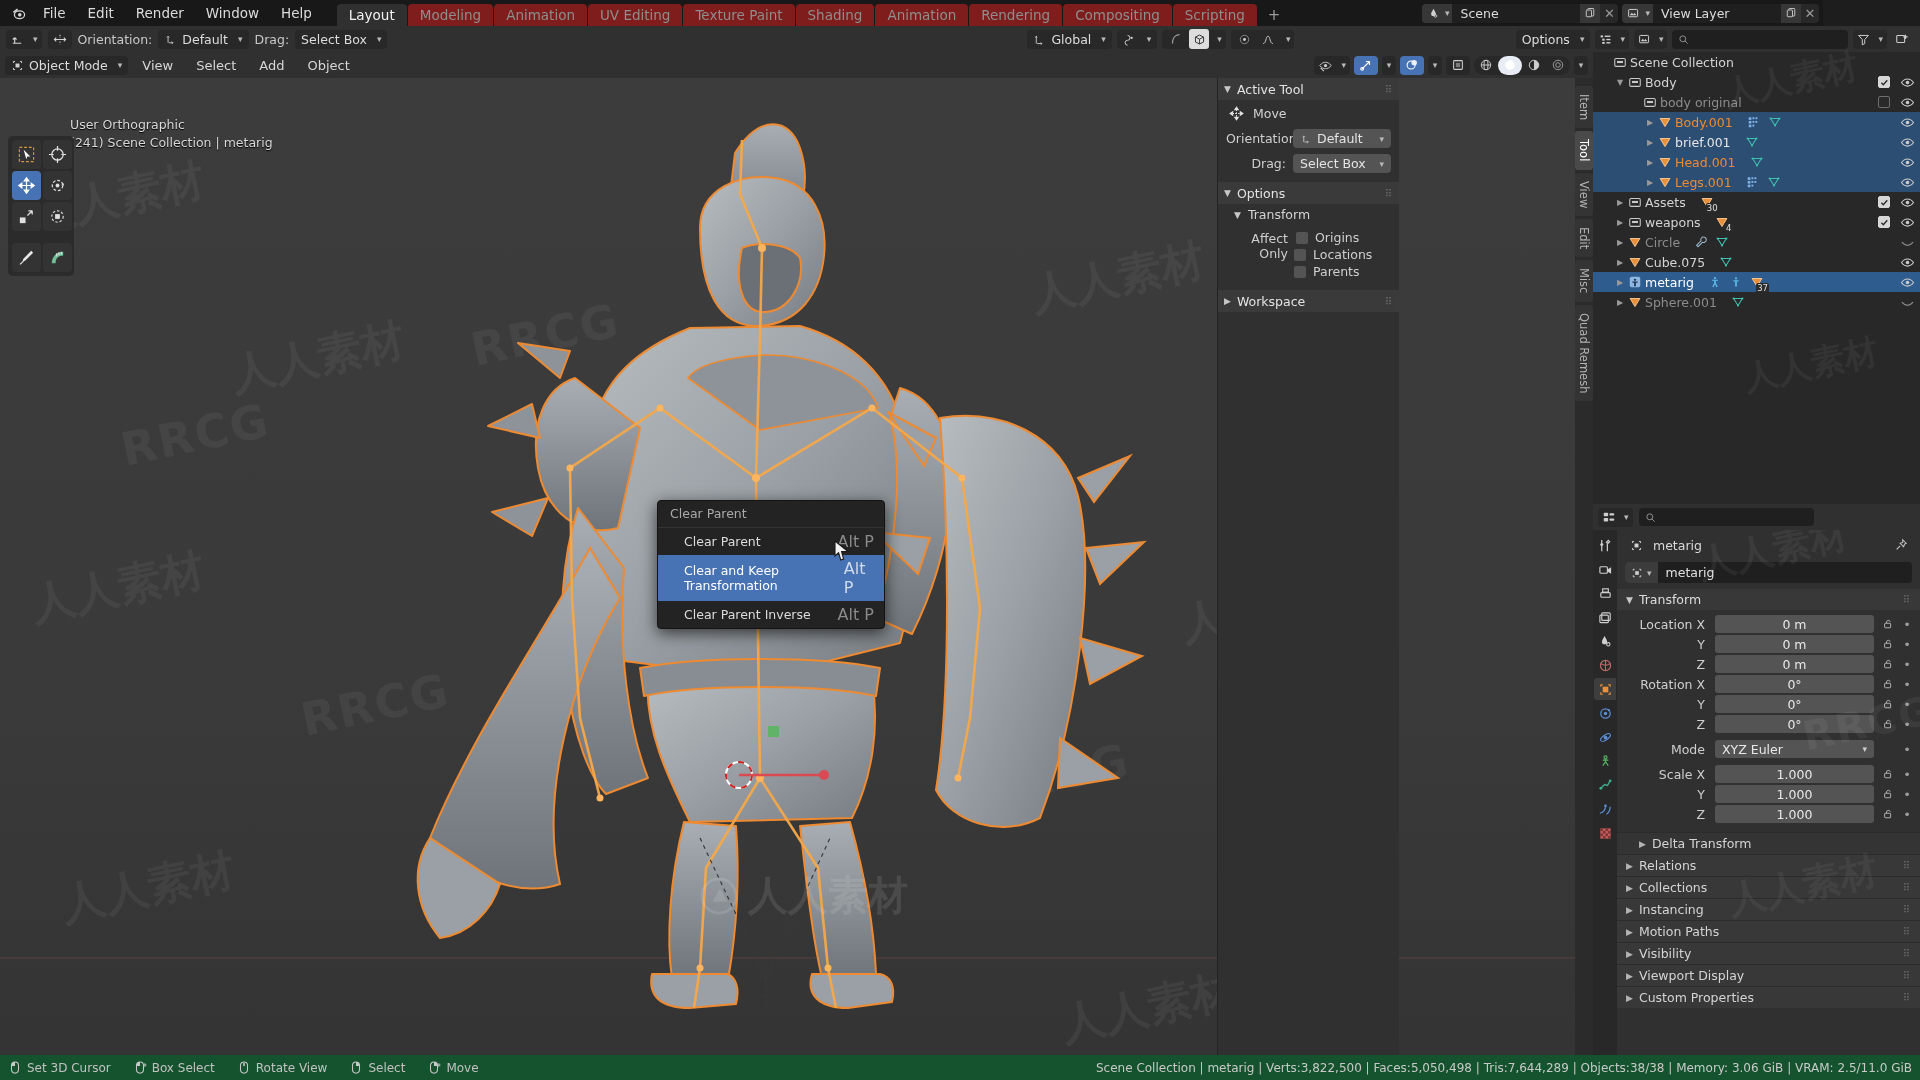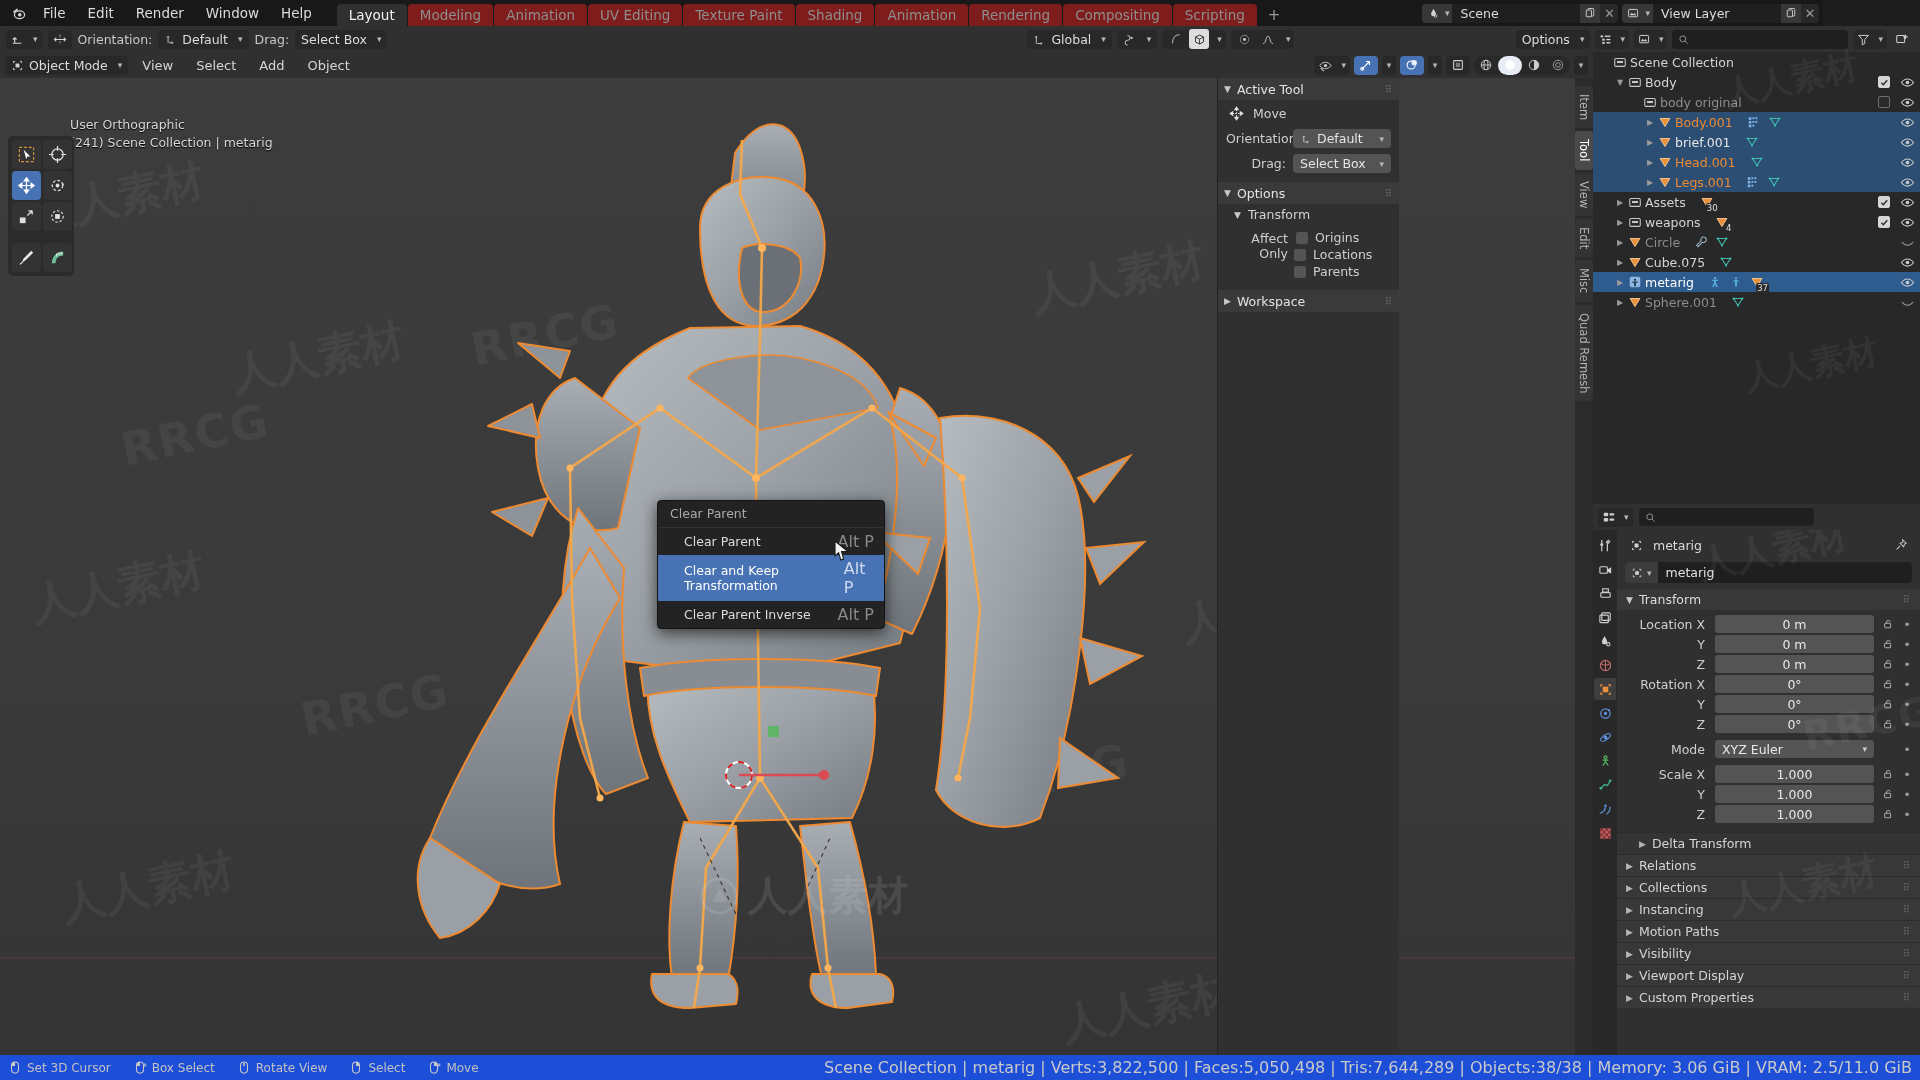--- a/index.html
+++ b/index.html
@@ -127,24 +127,24 @@
   .dot { width:12px; display:flex; align-items:center; justify-content:center; color:#9a9a9a; font-size:13px;}
   .ddrow { flex:1; background:#545454; border-radius:3px; height:18px; display:flex; align-items:center; padding:0 7px;
            color:#e8e8e8; font-size:12.5px; }
   .ddrow .c { margin-left:auto; font-size:9px; color:#cdcdcd;}
   .acc { display:flex; align-items:center; gap:6px; height:22px; padding:0 9px; background:#383838; color:#d4d4d4; font-size:12.5px;
          border-top:1px solid #2c2c2c;}
   .acc .grip { margin-left:auto; color:#6a6a6a; font-size:10px; letter-spacing:1px;}
   .acc.sub { padding-left:22px; background:#343434; }
 
   
-  #status { position:absolute; left:0; top:1055px; width:1920px; height:25px; background:#1d4ed8;
+  #status { position:absolute; left:0; top:1055px; width:1920px; height:25px; background:#14532d;
             display:flex; align-items:center; padding:0 8px; font-size:12px; color:#c2c2c2; }
   #status .km { display:flex; align-items:center; gap:5px; margin-right:22px; }
-  #statright { margin-left:auto; color:#c9c9c9; font-size:16px; white-space:nowrap; }
+  #statright { margin-left:auto; color:#c9c9c9; font-size:12px; white-space:nowrap; }
 
   
   .wm { position:absolute; color:rgba(255,255,255,.055); font-weight:bold; pointer-events:none;
         font-family:"DejaVu Sans", sans-serif; user-select:none; }
   .wm.cn { font-size:44px; }
   .wm.en { font-size:46px; letter-spacing:2px; }
   .wmlogo { position:absolute; display:flex; align-items:center; gap:10px; color:rgba(255,255,255,.10); }
 </style>
 </head>
 <body>

